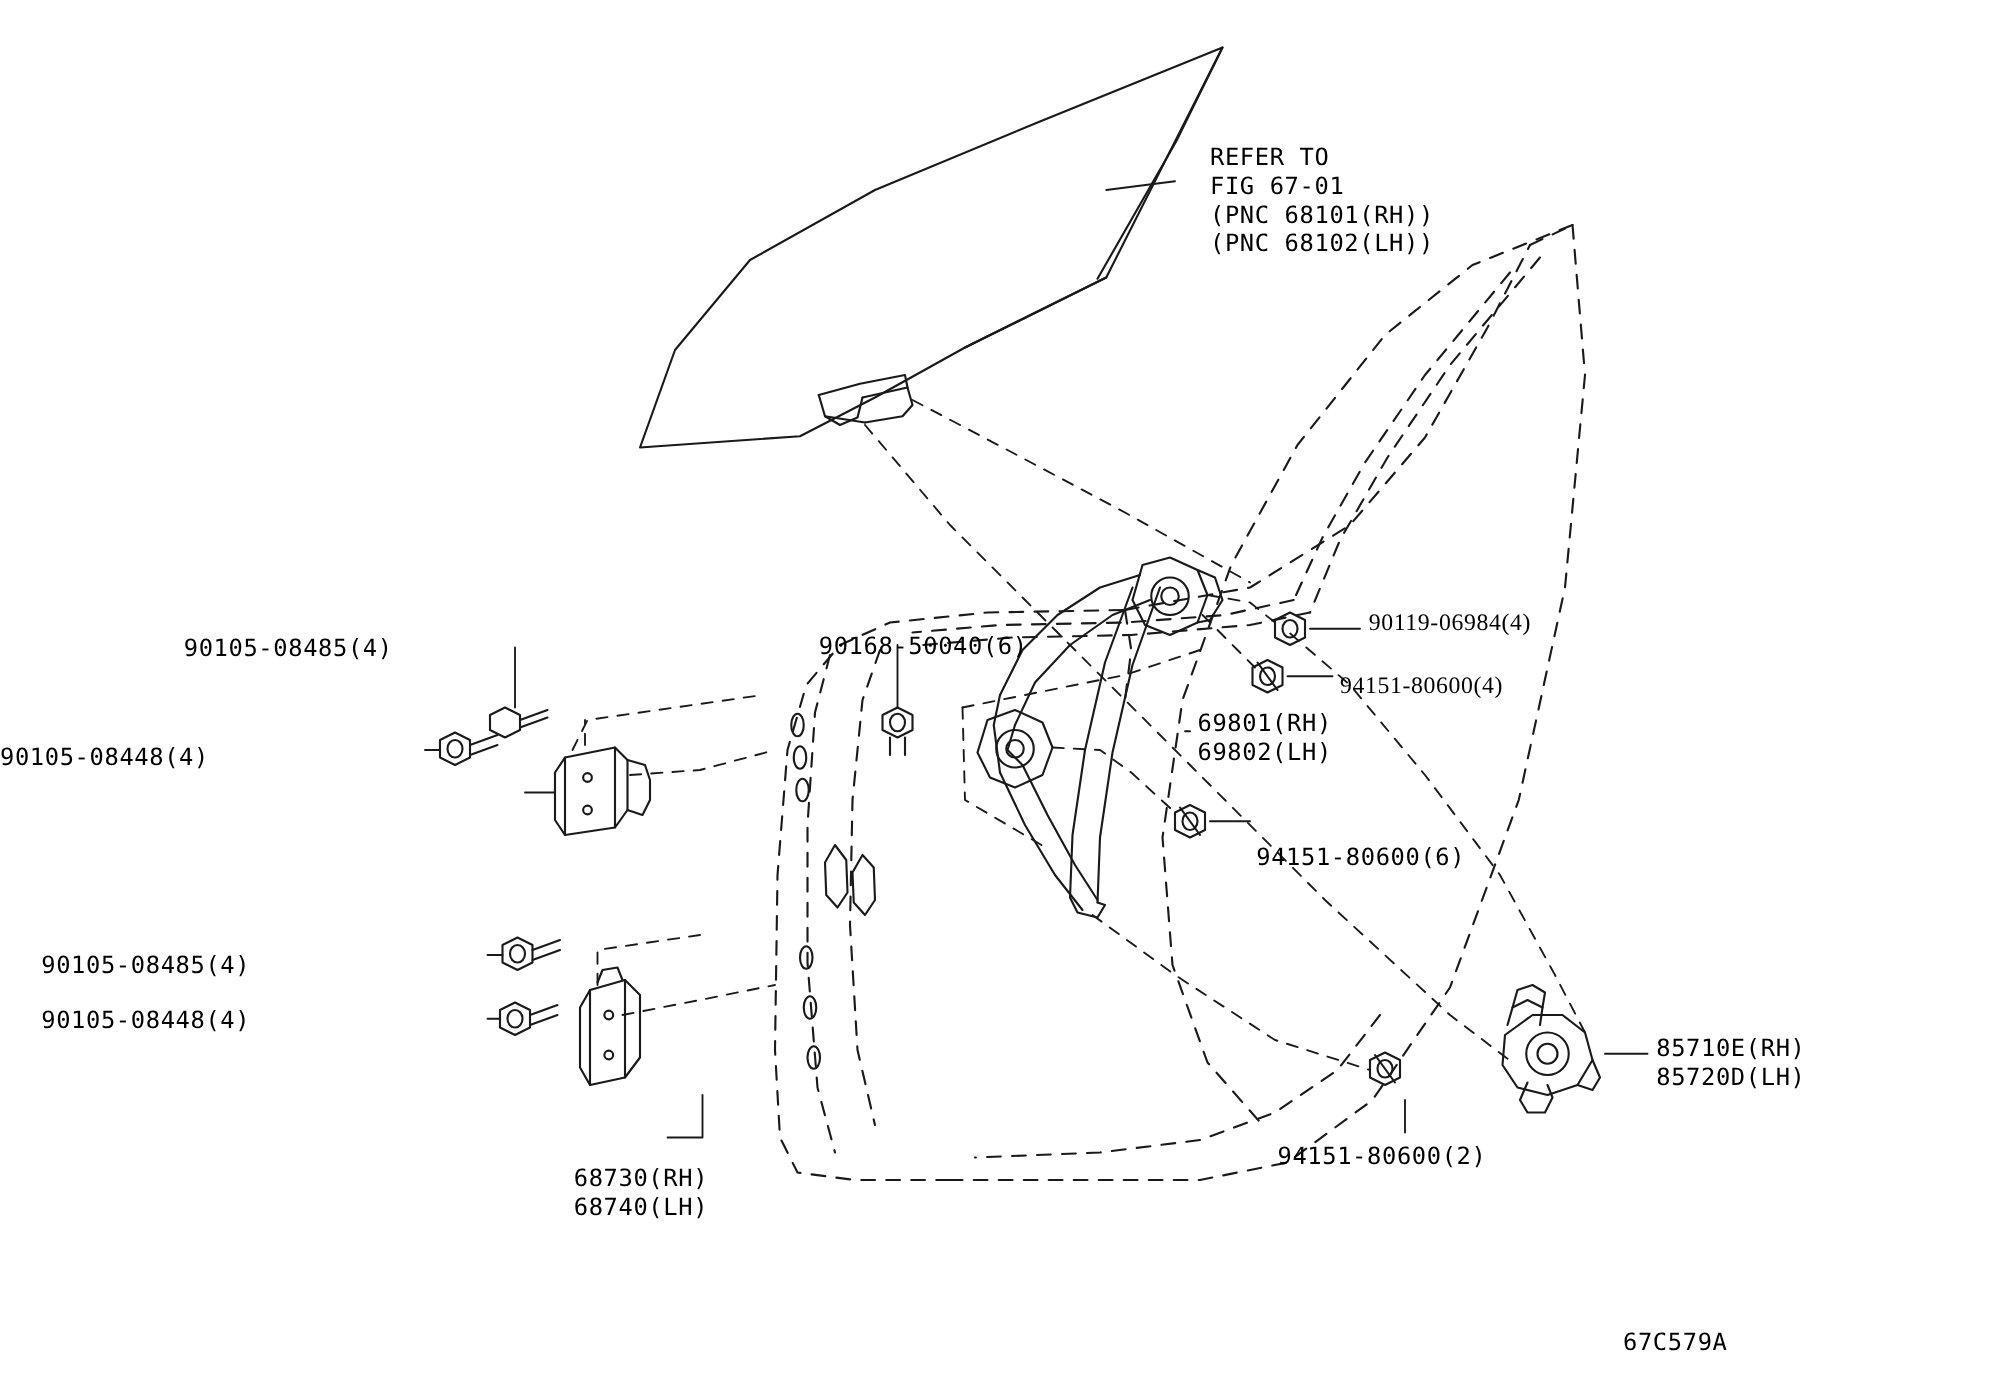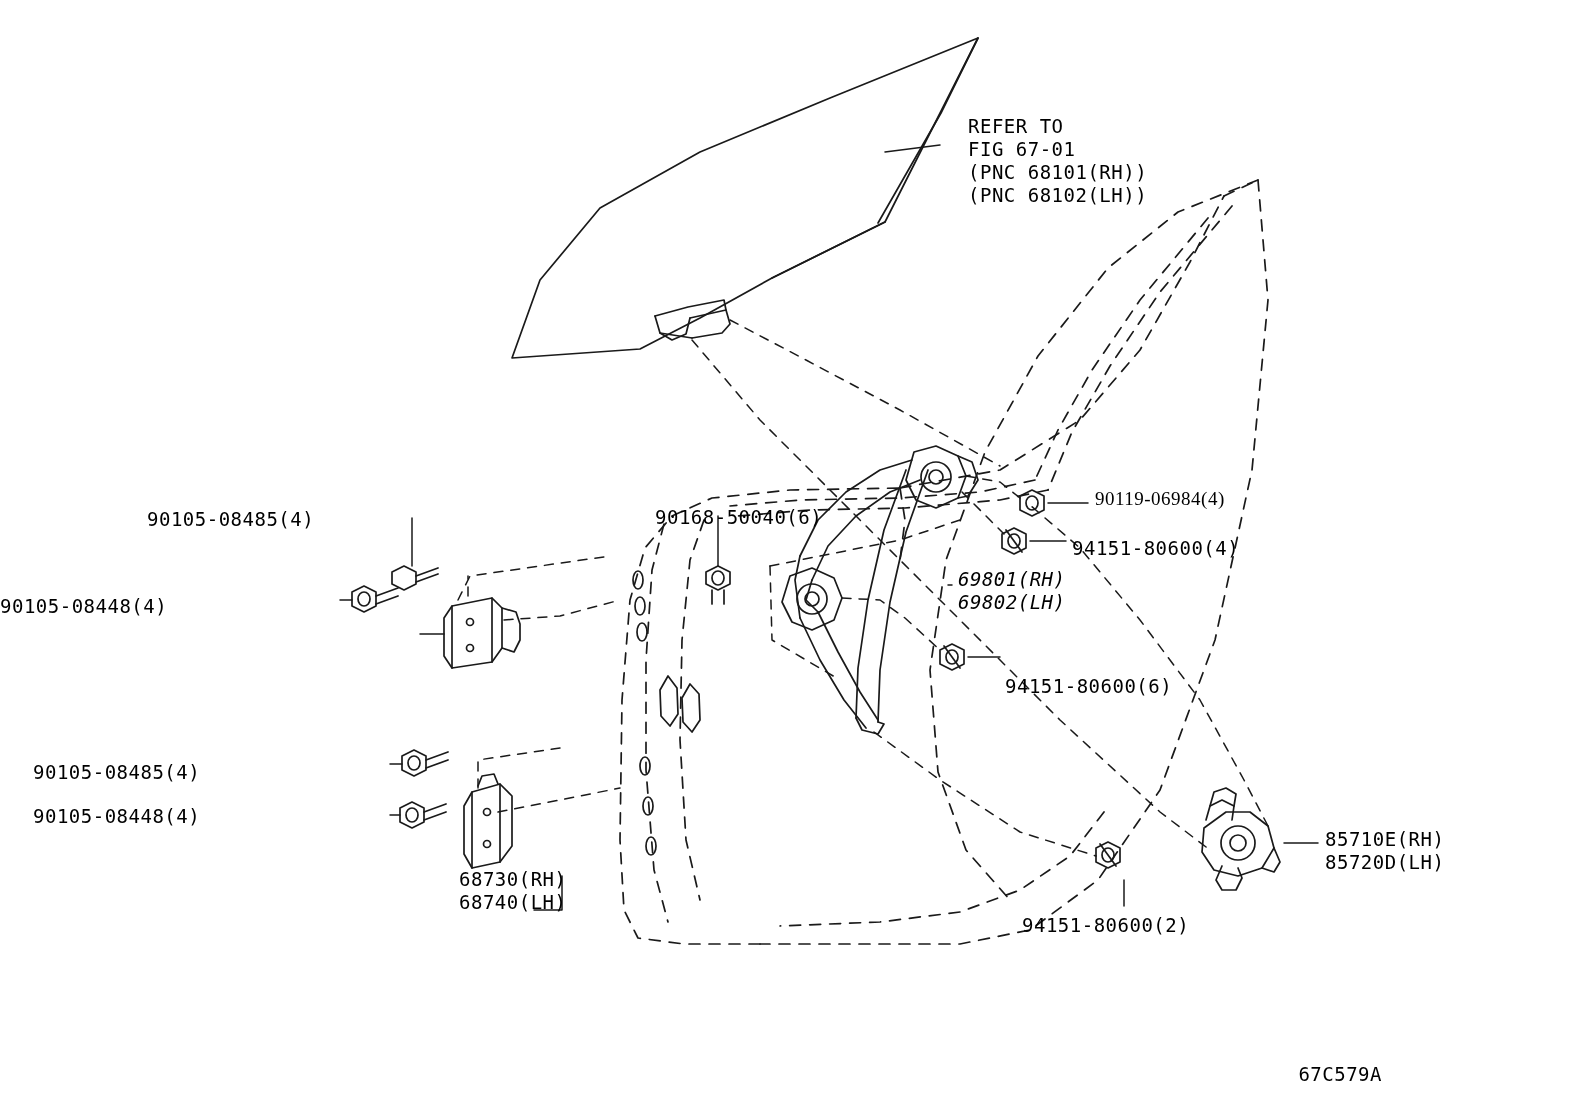--- a/index.html
+++ b/index.html
@@ -246,37 +246,37 @@
 FIG 67-01
 (PNC 68101(RH))
 (PNC 68102(LH))</div>
 
   <div class="lbl r" style="left:147px; top:508px; width:350px;">90105-08485(4)</div>
 
   <div class="lbl" style="left:655px; top:506px;text-align:right;">90168-50040(6)</div>
 
   <div class="lbl" style="left:1095px; top:487px;font-family:Liberation Serif, serif;">90119-06984(4)</div>
 
-  <div class="lbl" style="left:1072px; top:537px;">94151-80600(4)</div>
+  <div class="lbl" style="left:1072px; top:537px;font-family:Liberation Serif, serif;">94151-80600(4)</div>
 
   <div class="lbl r" style="left:0px; top:595px; width:338px;">90105-08448(4)</div>
 
-  <div class="lbl" style="left:958px; top:568px;font-style:italic;">69801(RH)
+  <div class="lbl" style="left:958px; top:568px;">69801(RH)
 69802(LH)</div>
 
 
   <div class="lbl" style="left:1005px; top:653px;margin-top:22px;">94151-80600(6)</div>
 
   <div class="lbl r" style="left:33px; top:761px; width:350px;">90105-08485(4)</div>
 
   <div class="lbl r" style="left:33px; top:805px; width:350px;">90105-08448(4)</div>
 
   <div class="lbl" style="left:1325px; top:828px;">85710E(RH)
 85720D(LH)</div>
 
-  <div class="lbl" style="left:459px; top:868px;">68730(RH)
+  <div class="lbl" style="left:459px; top:932px;">68730(RH)
 68740(LH)</div>
 
   <div class="lbl" style="left:1022px; top:914px;">94151-80600(2)</div>
 
   <div class="fig-code">67C579A</div>
 
 </div>
 
 </body></html>

